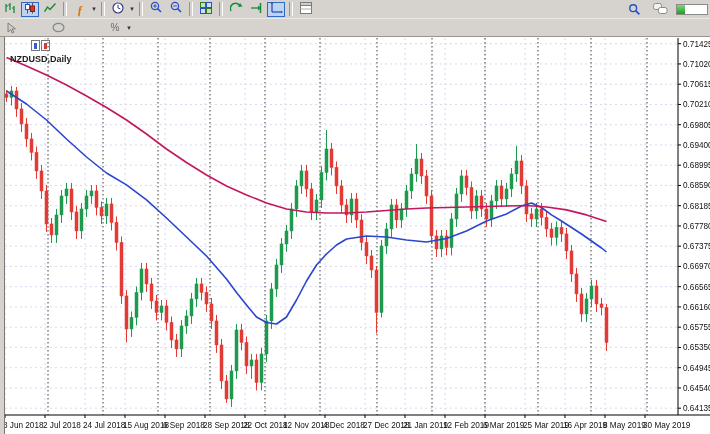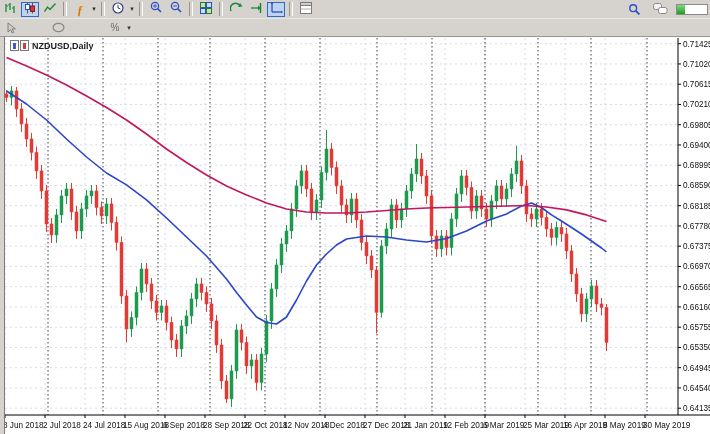--- a/index.html
+++ b/index.html
@@ -20,21 +20,21 @@
   .caret{font-size:7px;color:#333;width:8px;text-align:center;cursor:pointer;flex:0 0 auto;}
   .glyph-f{color:#e07800;font-weight:bold;font-style:italic;font-family:"Liberation Serif",serif;font-size:12px;line-height:10px;}
   .glyph-pct{color:#6a6a6a;font-size:10px;}
   .tb-right{position:absolute;right:2px;top:2px;height:14px;display:flex;align-items:center;gap:6px;}
   .progress{width:30px;height:9px;border:1px solid #8a8a8a;background:#fff;position:relative;}
   .progress .fill{position:absolute;left:0;top:0;bottom:0;width:8px;background:linear-gradient(#7ed87e,#1e9e1e);}
   
   .chartwin{position:absolute;left:0;top:37px;width:710px;height:397px;background:#fff;
     border-left:4px solid #d6d3ce;box-sizing:border-box;}
   .chartwin .inner-edge{position:absolute;left:0;top:0;bottom:0;width:1px;background:#7d7a74;}
-  .symbol-tag{position:absolute;left:6px;top:3px;display:flex;align-items:center;gap:3px;z-index:5;}
+  .symbol-tag{position:absolute;left:6px;top:3px;display:flex;align-items:center;gap:3px;z-index:5;flex-direction:column;}
   .symbol-tag .mini{display:flex;gap:1px;}
   .mini .sq{width:7px;height:9px;border:1px solid #777;display:flex;align-items:center;justify-content:center;}
   .mini .c1{width:3px;height:6px;background:#3a5bd0;}
   .mini .c2{width:3px;height:6px;background:#d03a3a;}
   .symbol-label{font-size:9px;font-weight:bold;color:#1d1d1d;letter-spacing:0;}
   svg text{font-family:"Liberation Sans",sans-serif;}
 </style>
 </head>
 <body>
 

